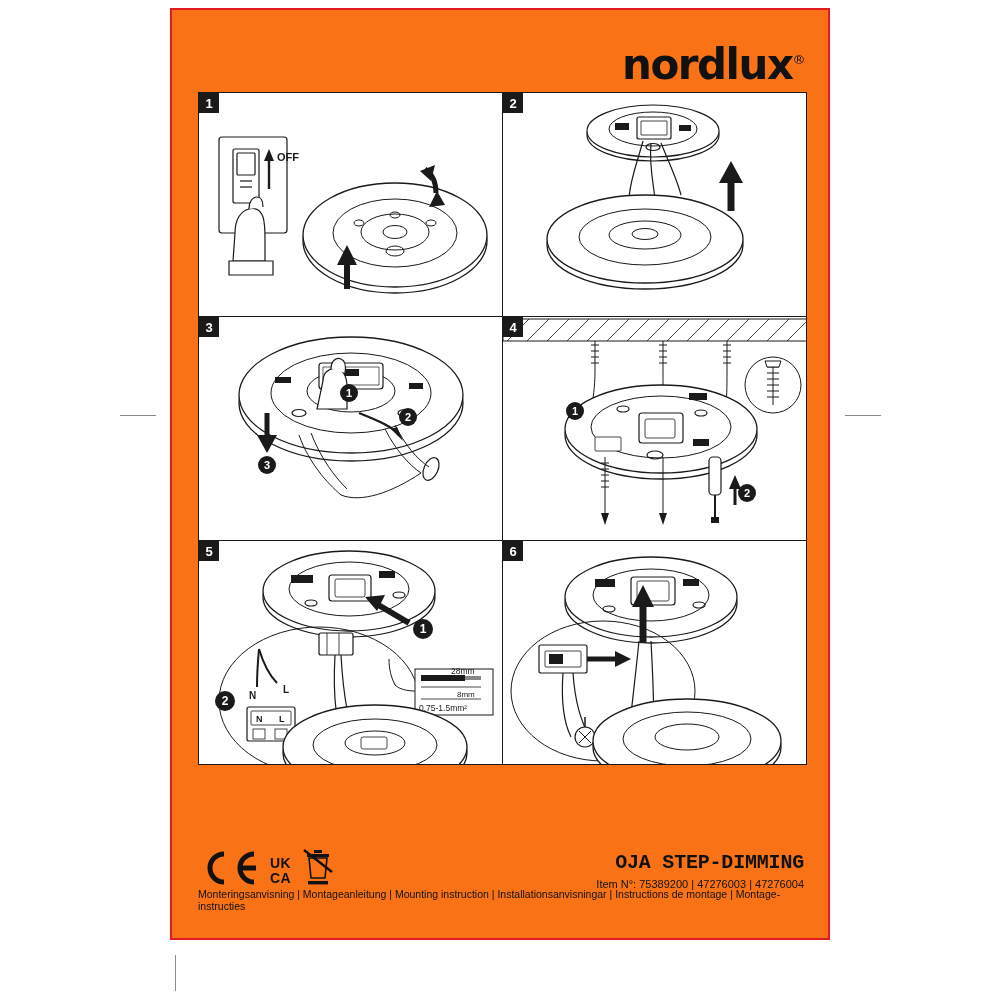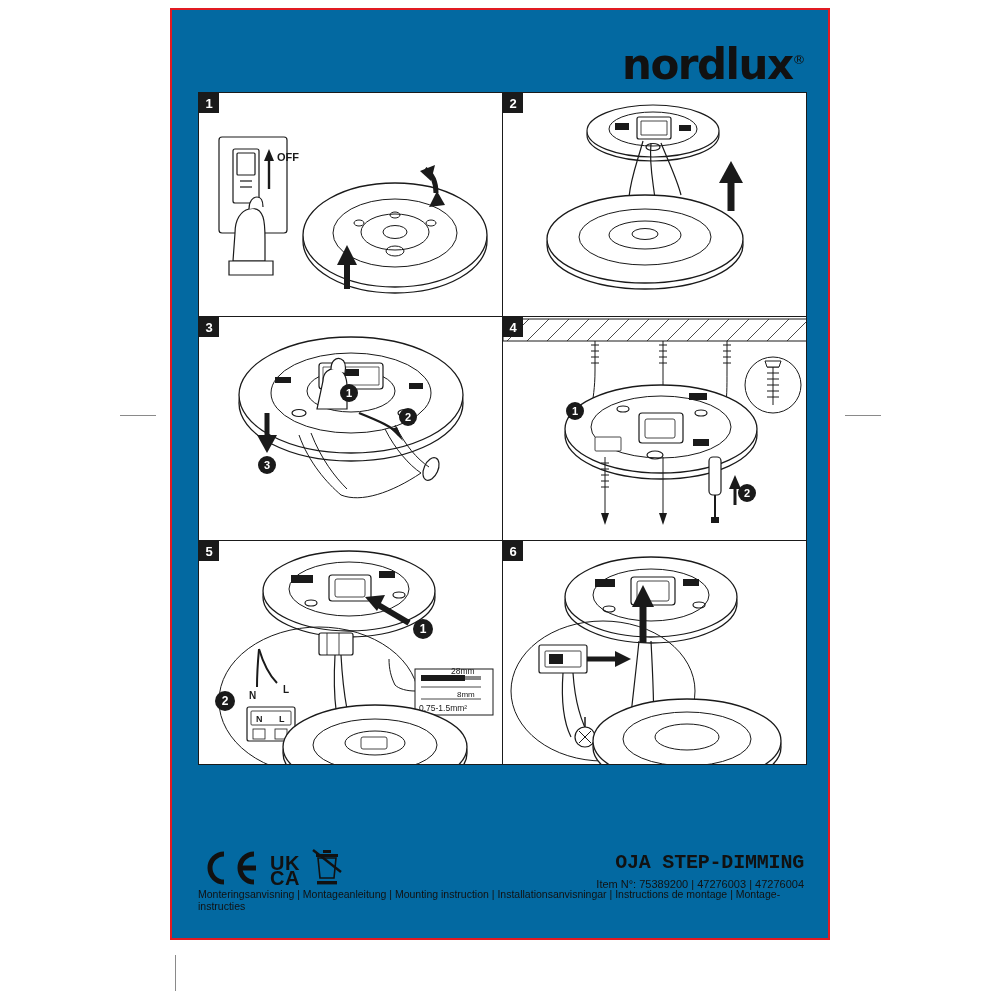--- a/index.html
+++ b/index.html
@@ -25,21 +25,21 @@
 
   
   .sheet {
     position: absolute;
     left: 170px;
     top: 8px;
     width: 660px;
     height: 932px;
     border: 2px solid #e11b22;
     box-sizing: border-box;
-    background: #0369a1;
+    background: #f97316;
   }
 
   .brand {
     position: absolute;
     right: 24px;
     top: 30px;
     font-size: 42px;
     font-weight: bold;
     letter-spacing: -1.5px;
     color: #111;
@@ -101,21 +101,21 @@
     left: 0;
     bottom: 34px;
     display: flex;
     align-items: flex-end;
     gap: 10px;
   }
   .ce-mark { font-family: "DejaVu Sans", sans-serif; }
   .ukca {
     font-family: "Liberation Sans", sans-serif;
     font-weight: bold;
-    font-size: 20px;
+    font-size: 14px;
     line-height: 15px;
     letter-spacing: 0.5px;
     color: #111;
   }
   .title {
     position: absolute;
     right: 0;
     bottom: 46px;
     font-size: 20px;
     font-weight: bold;

